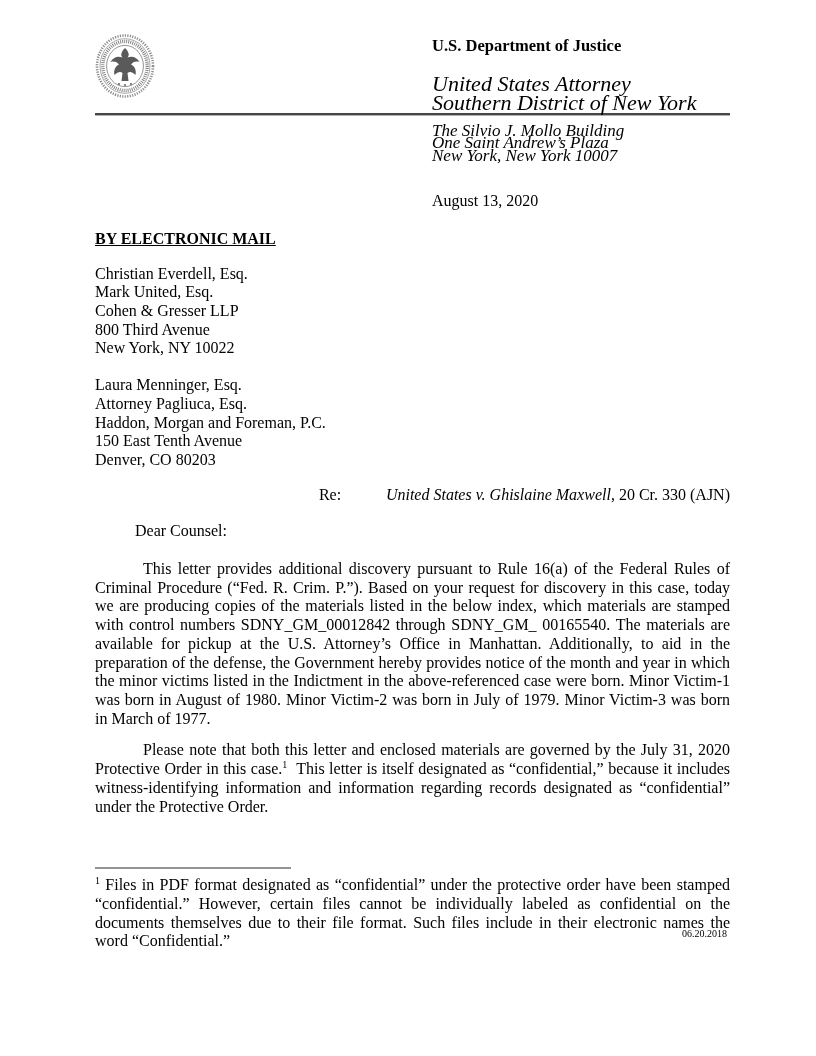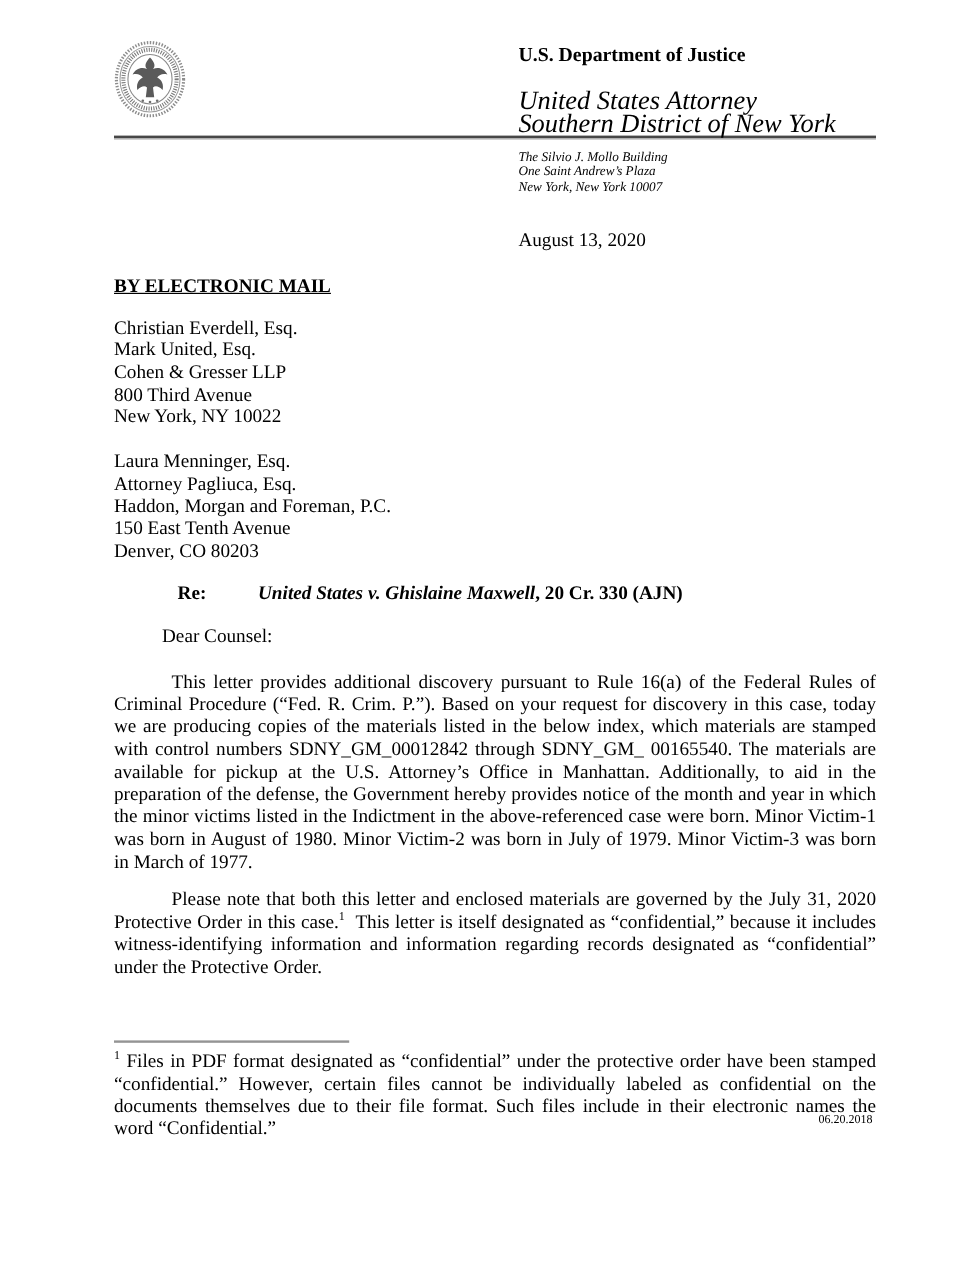--- a/index.html
+++ b/index.html
@@ -16,26 +16,26 @@
     box-sizing: border-box;
     padding: 33px 86px 0 95px;
     overflow: hidden;
   }
   .letterhead { position: relative; }
   .seal { position: absolute; left: 0; top: 0; }
   .lh-right { margin-left: 337px; padding-top: 3px; }
   .agency { font-weight: bold; font-size: 16.5px; line-height: 19px; margin-bottom: 19px; }
   .office { font-style: italic; font-size: 22px; line-height: 19px; }
   .rule { height: 2px; background: #474747; border-bottom: 1px solid #b0b0b0; margin-top: 1px; }
-  .lh-address { margin-left: 337px; margin-top: 9px; font-style: italic; font-size: 11px; line-height: 12.4px; }
+  .lh-address { margin-left: 337px; margin-top: 9px; font-style: italic; font-size: 17px; line-height: 12.4px; }
   .date-line { margin-left: 337px; margin-top: 30px; }
   .delivery { margin-top: 19px; font-weight: bold; text-decoration: underline; }
   .recipient { margin-top: 16px; }
   .recipient + .recipient { margin-top: 18px; }
-  .re-line { margin-top: 16px; padding-left: 53px; display: flex; font-weight: bold; }
+  .re-line { margin-top: 16px; padding-left: 53px; display: flex; font-weight: normal; justify-content: flex-end; }
   .re-label { width: 67px; flex: 0 0 auto; }
   .re-case i { font-style: italic; }
   .salutation { margin-top: 18px; margin-left: 40px; }
   .para { margin: 19px 0 0 0; text-align: justify; text-indent: 48px; }
   .para2 { margin-top: 13px; }
   .bold-run { font-weight: normal; margin-left: 0.55em; }
   sup.fnref { font-size: 10px; line-height: 0; vertical-align: super; }
   .footnote-block { margin-top: 51px; }
   .fn-rule { width: 196px; height: 2px; background: #949494; margin-bottom: 7px; }
   .fn-text { margin: 0; text-align: justify; }

